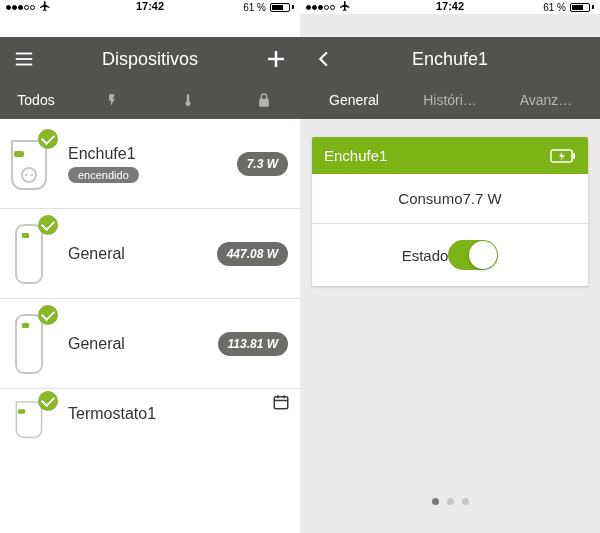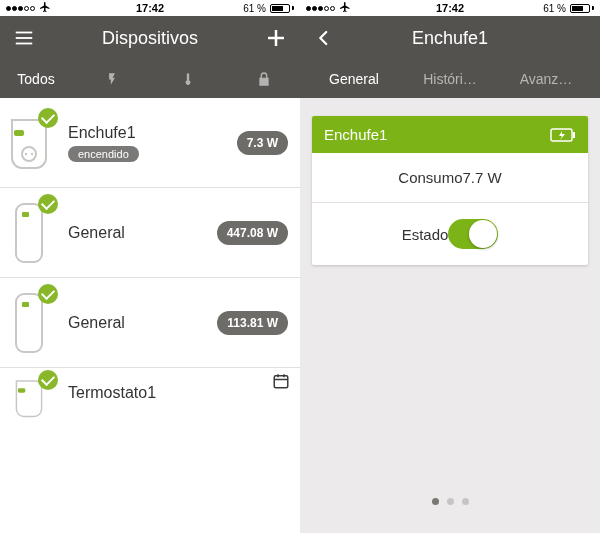--- a/index.html
+++ b/index.html
@@ -2,34 +2,34 @@
 <html><head>
 <meta charset="utf-8">
 <style>
   * { box-sizing: border-box; margin: 0; padding: 0; }
   html, body { width: 600px; height: 533px; font-family: -apple-system, Helvetica, Arial, sans-serif; overflow: hidden; }
   body { display: flex; }
   .pane { width: 300px; height: 533px; display: flex; flex-direction: column; }
   .pane.right { background: #eceaea; }
 
   
-  .statusbar { height: 14px; background: #fff; display: flex; align-items: center; font-size: 10px; padding: 8px 6px; justify-content: space-between; position: relative; }
+  .statusbar { height: 14px; background: #fff; display: flex; font-size: 10px; padding: 0 6px; justify-content: space-between; position: relative; }
   .pane.right .statusbar { background: #fff; }
   .sb-left, .sb-right { display: flex; align-items: center; gap: 4px; }
   .sb-center { position: absolute; left: 0; right: 0; text-align: center; font-weight: 600; font-size: 11px; pointer-events: none; }
   .dots { display: flex; gap: 1px; }
   .dot-ss { width: 5px; height: 5px; border: 1px solid #000; border-radius: 50%; }
   .dot-ss.f { background: #000; }
   .batt { display: flex; align-items: center; gap: 2px; }
   .batt-body { width: 20px; height: 9px; border: 1px solid #000; border-radius: 2px; position: relative; }
   .batt-body::after { content: ""; position: absolute; left: 1px; top: 1px; bottom: 1px; width: 60%; background: #000; }
   .batt-tip { width: 2px; height: 4px; background: #000; border-radius: 0 1px 1px 0; }
 
   
-  .header { height: 44px; background: #54524f; color: #fff; display: flex; align-items: center; justify-content: space-between; padding: 0 10px; position: relative; }
+  .header { height: 44px; background: #54524f; color: #fff; display: flex; align-items: center; justify-content: space-between; padding: 0 10px; position: relative; margin-top: 23px; }
   .header .title { position: absolute; left: 0; right: 0; text-align: center; font-size: 18px; font-weight: 400; pointer-events: none; }
   .hbtn { width: 28px; height: 28px; display: flex; align-items: center; justify-content: center; color: #fff; }
 
   
   .filterbar { height: 38px; background: #54524f; display: flex; align-items: center; padding: 0 6px; gap: 16px; }
   .ftab { flex: 1; text-align: center; font-size: 14px; color: #c9c9c9; display: flex; align-items: center; justify-content: center; height: 100%; }
   .ftab.active { color: #fff; }
   .ftab svg { opacity: 0.75; }
 
   
@@ -41,21 +41,21 @@
   .list { flex: 1; background: #fff; overflow: hidden; }
   .row { display: flex; align-items: center; padding: 10px 12px 10px 8px; border-bottom: 1px solid #e1e0df; height: 90px; }
   .row:last-child { border-bottom: none; height: 60px; padding-top: 6px; align-items: flex-start; }
   .devicon { width: 42px; display: flex; align-items: center; justify-content: center; position: relative; }
   .devicon svg { display: block; }
   .check { position: absolute; top: -8px; right: -8px; width: 20px; height: 20px; background: #89b72a; border-radius: 50%; display: flex; align-items: center; justify-content: center; }
   .check::after { content: ""; display: block; width: 6px; height: 10px; border: solid #fff; border-width: 0 2px 2px 0; transform: rotate(45deg); margin-top: -2px; }
   .rowtxt { flex: 1; padding-left: 18px; display: flex; flex-direction: column; gap: 4px; }
   .rowname { font-size: 16px; color: #333; }
   .statuspill { font-size: 11px; background: #7a7977; color: #fff; border-radius: 8px; padding: 2px 10px; align-self: flex-start; }
-  .badge { background: #6e6c69; color: #fff; font-size: 12px; font-weight: 600; border-radius: 12px; padding: 5px 10px; white-space: nowrap; min-width: 50px; text-align: center; }
+  .badge { background: #6e6c69; color: #fff; font-size: 12px; font-weight: 600; border-radius: 12px; padding: 5px 10px; white-space: nowrap; min-width: 50px; text-align: center; font-style: italic; }
   .cal { position: absolute; right: 10px; top: 4px; }
   .row.last { position: relative; }
 
   
   .detail { padding: 18px 12px; flex: 1; display: flex; flex-direction: column; }
   .card { background: #fff; border-radius: 2px; box-shadow: 0 1px 3px rgba(0,0,0,0.18); overflow: hidden; }
   .card-head { background: #7cb316; color: #fff; display: flex; align-items: center; justify-content: space-between; padding: 10px 12px; font-size: 15px; }
   .card-head .batt-ico svg { display: block; }
   .card-row { display: flex; align-items: center; justify-content: center; padding: 16px 14px; border-bottom: 1px solid #e1e0df; font-size: 15px; color: #333; }
   .card-row:last-child { border-bottom: none; }

